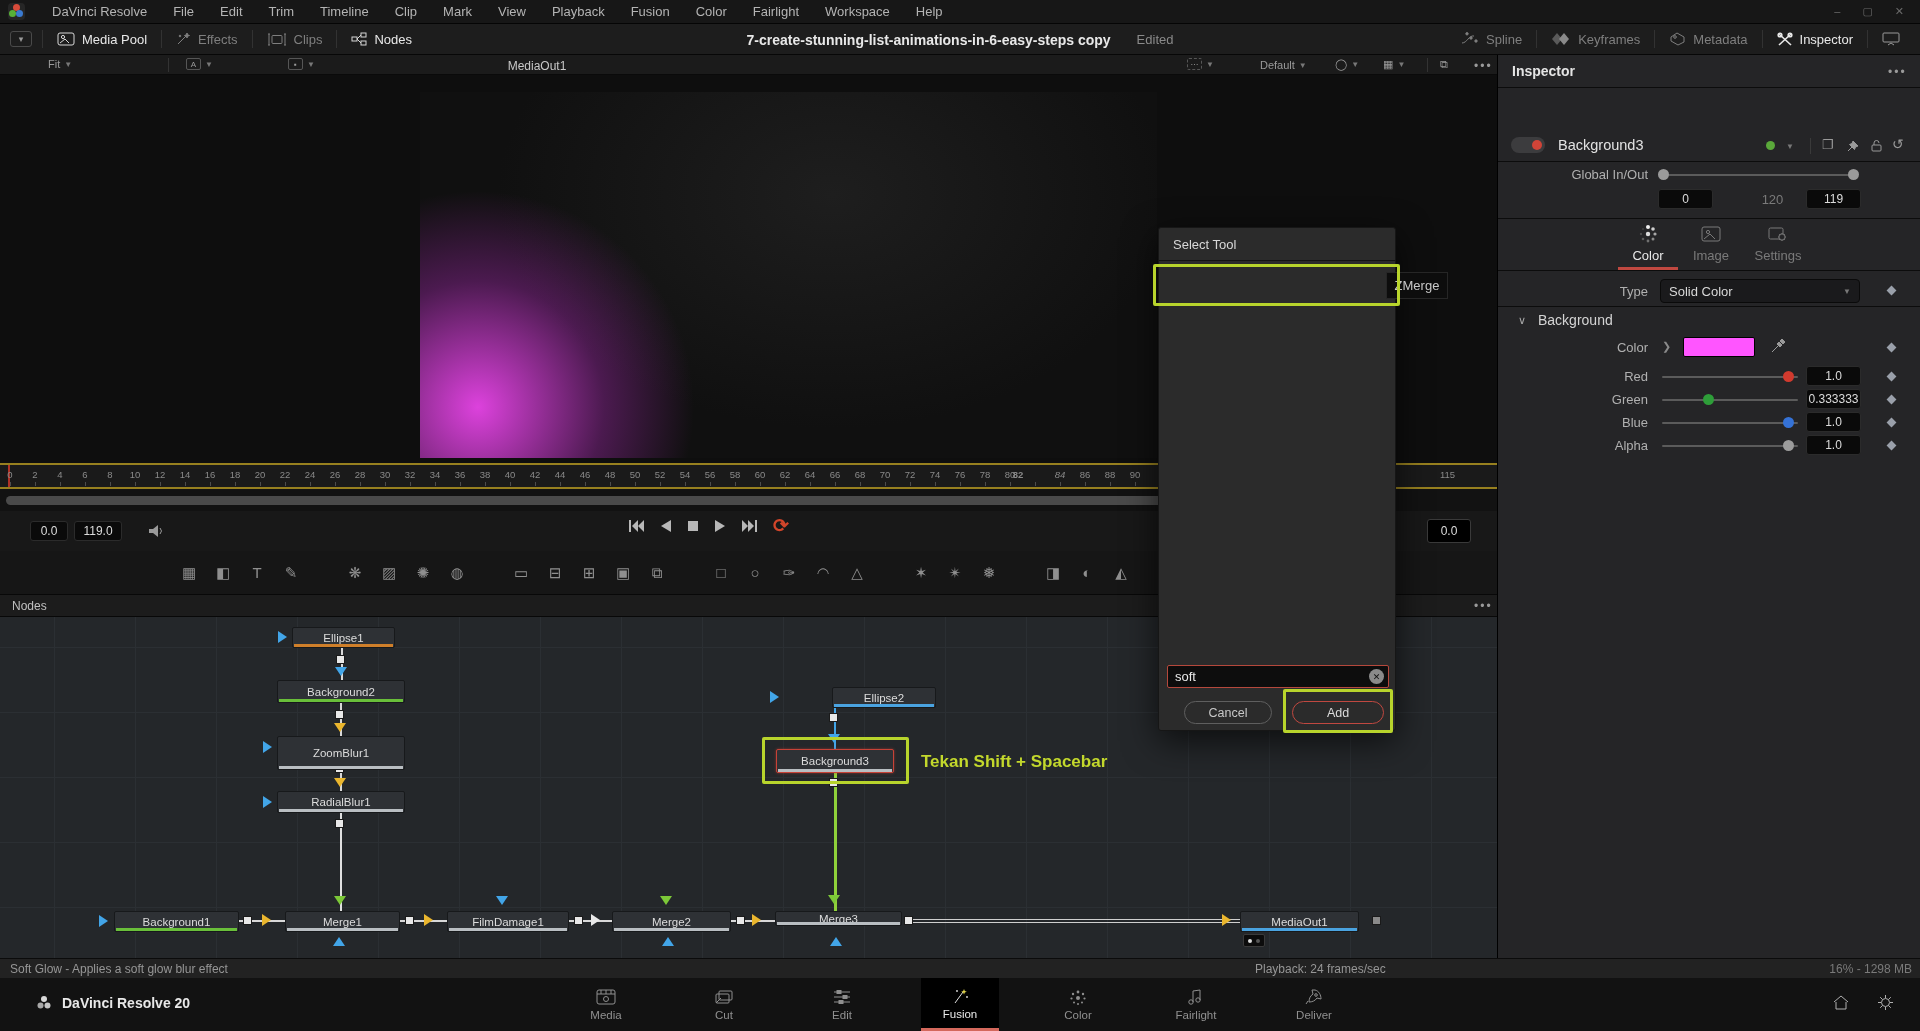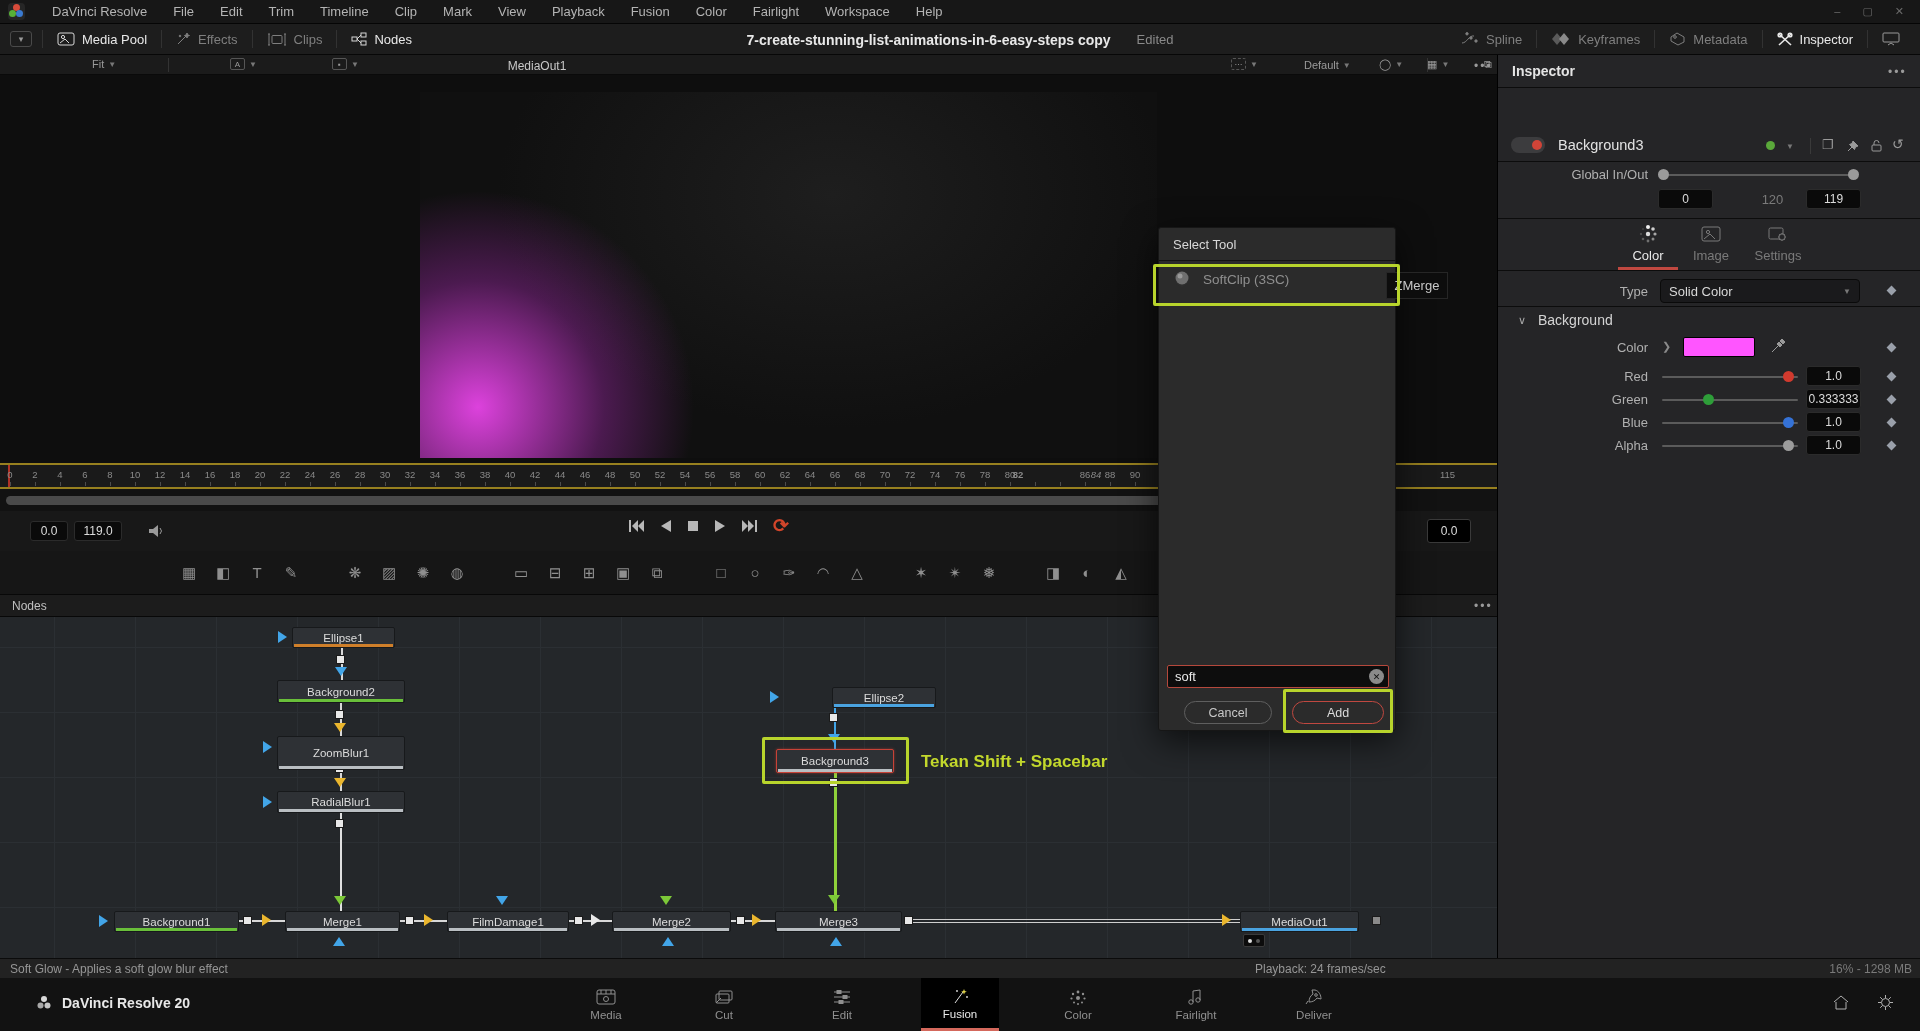--- a/index.html
+++ b/index.html
@@ -23,21 +23,21 @@
   .sq-btn { width:22px; height:16px; border:1px solid #4a4a4a; border-radius:3px; color:#9a9a9a;
     font-size:9px; display:flex; align-items:center; justify-content:center; margin:0 0 0 10px; }
   #tb-center { position:absolute; left:0; right:0; top:24px; height:31px; display:flex;
     align-items:center; justify-content:center; pointer-events:none; }
   #doc-title { color:#e8e8e8; font-size:14px; font-weight:bold; }
   #doc-edited { color:#8a8a8a; font-size:13px; margin-left:26px; }
   #tb-right { margin-left:auto; display:flex; align-items:center; height:100%; }
   
   #vheader { position:absolute; left:0; top:55px; width:1497px; height:20px; background:#1b1b1b;
     border-bottom:1px solid #0a0a0a; color:#9a9a9a; font-size:11px; }
-  .chip { display:inline-flex; align-items:center; gap:4px; color:#9a9a9a; font-size:11px;margin-left:44px; }
+  .chip { display:inline-flex; align-items:center; gap:4px; color:#9a9a9a; font-size:11px; }
   .chev { color:#787878; font-size:8px; }
   .mini-box { width:15px; height:12px; border:1px solid #565656; border-radius:2px; font-size:8px;
     display:inline-flex; align-items:center; justify-content:center; color:#9a9a9a; }
   #vcanvas { position:absolute; left:0; top:75px; width:1497px; height:388px; background:#0e0e0e; }
   #vframe { position:absolute; left:420px; top:17px; width:737px; height:366px; background-color:#101010;
     background-image:
       radial-gradient(circle 300px at 58px 315px, rgba(238,70,238,.92), rgba(158,40,168,.42) 42%, rgba(60,18,70,0) 72%),
       radial-gradient(ellipse 430px 300px at 56% 28%, #1e1e1e, #101010 78%); }
   
   #ruler { position:absolute; left:0; top:463px; width:1497px; height:26px; background:#1a1a1a;
@@ -375,21 +375,21 @@
     <div class="tick-label" style="left: 935px;">74</div>
     <div class="tick-mark" style="left: 935px;"></div>
     <div class="tick-label" style="left: 960px;">76</div>
     <div class="tick-mark" style="left: 960px;"></div>
     <div class="tick-label" style="left: 985px;">78</div>
     <div class="tick-mark" style="left: 985px;"></div>
     <div class="tick-label" style="left: 1010px;">80</div>
     <div class="tick-mark" style="left: 1010px;"></div>
     <div class="tick-label" style="left: 1018px; font-weight: bold;">82</div>
     <div class="tick-mark" style="left: 1035px;"></div>
-    <div class="tick-label" style="left: 1096px; font-style: italic;">84</div>
+    <div class="tick-label" style="left: 1060px; font-style: italic;">84</div>
     <div class="tick-mark" style="left: 1060px;"></div>
     <div class="tick-label" style="left: 1085px;">86</div>
     <div class="tick-mark" style="left: 1085px;"></div>
     <div class="tick-label" style="left: 1110px;">88</div>
     <div class="tick-mark" style="left: 1110px;"></div>
     <div class="tick-label" style="left: 1135px;">90</div>
     <div class="tick-mark" style="left: 1135px;"></div>
     <div class="tick-label" style="left: 1447.5px;">115</div>
   </div>
 <div id="scrollrow">
@@ -520,38 +520,30 @@
     <div class="node" style="left: 292px; top: 10px; width: 103px; height: 21px;">Ellipse1<div class="ul" style="background: rgb(207, 127, 42);"></div></div>
     <div class="node" style="left: 277px; top: 63px; width: 128px; height: 23px;">Background2<div class="ul" style="background: rgb(105, 191, 58);"></div></div>
     <div class="node" style="left: 277px; top: 119px; width: 128px; height: 34px;">ZoomBlur1<div class="ul" style="background: rgb(185, 190, 194);"></div></div>
     <div class="node" style="left: 277px; top: 174px; width: 128px; height: 22px;">RadialBlur1<div class="ul" style="background: rgb(185, 190, 194);"></div></div>
     <div class="node" style="left: 784px; top: 70px; width: 104px; height: 21px; margin-left: 48px;">Ellipse2<div class="ul" style="background: rgb(74, 163, 224);"></div></div>
     <div class="node sel" style="left: 776px; top: 132px; width: 118px; height: 24px;">Background3<div class="ul" style="background: rgb(185, 190, 194);"></div></div>
     <div class="node" style="left: 114px; top: 294px; width: 125px; height: 21px;">Background1<div class="ul" style="background: rgb(105, 191, 58);"></div></div>
     <div class="node" style="left: 285px; top: 294px; width: 115px; height: 21px;">Merge1<div class="ul" style="background: rgb(185, 190, 194);"></div></div>
     <div class="node" style="left: 447px; top: 294px; width: 122px; height: 21px;">FilmDamage1<div class="ul" style="background: rgb(185, 190, 194);"></div></div>
     <div class="node" style="left: 612px; top: 294px; width: 119px; height: 21px;">Merge2<div class="ul" style="background: rgb(185, 190, 194);"></div></div>
-    <div class="node" style="left: 775px; top: 294px; width: 127px; height: 21px;">Merge3<div class="ul" style="background: rgb(185, 190, 194);"></div></div>
+    <div class="node" style="left: 775px; top: 294px; width: 127px; height: 15px;">Merge3<div class="ul" style="background: rgb(185, 190, 194);"></div></div>
     <div class="node" style="left: 1240px; top: 294px; width: 119px; height: 21px;">MediaOut1<div class="ul" style="background: rgb(74, 163, 224);"></div></div>
     <div style="position: absolute; left: 1243px; top: 317px; width: 22px; height: 13px; background: rgb(12, 12, 12); border: 1px solid rgb(58, 58, 58); border-radius: 2px;">
       <div style="position: absolute; left: 4px; top: 4px; width: 4px; height: 4px; border-radius: 50%; background: rgb(221, 221, 221);"></div>
       <div style="position: absolute; left: 12px; top: 4px; width: 4px; height: 4px; border-radius: 50%; background: rgb(85, 85, 85);"></div>
     </div>
   </div>
 
 <div id="dialog">
   <div id="dialog-title">Select Tool</div>
-  <div class="dlg-row dim">
-    <svg width="18" height="18" viewBox="0 0 18 18">
-        <path d="M9 8 L16 13 L9 17 L2 13 Z" fill="#2e2e2e"></path>
-        <circle cx="9" cy="8" r="6.5" fill="#6f6f6f"></circle>
-        <circle cx="7" cy="6" r="2.5" fill="#9a9a9a"></circle>
-      </svg>
-    <span>SoftClip (3SC)</span>
-  </div>
   <div id="dlg-search-wrap">
     <input id="dlg-search" value="soft" style="">
     <div id="dlg-clear">✕</div>
   </div>
   <div class="dlg-btn" id="btn-cancel">Cancel</div>
   <div class="dlg-btn" id="btn-add">Add</div>
 </div>
 <div id="tooltip">ZMerge</div>
 
 <div id="inspector">

